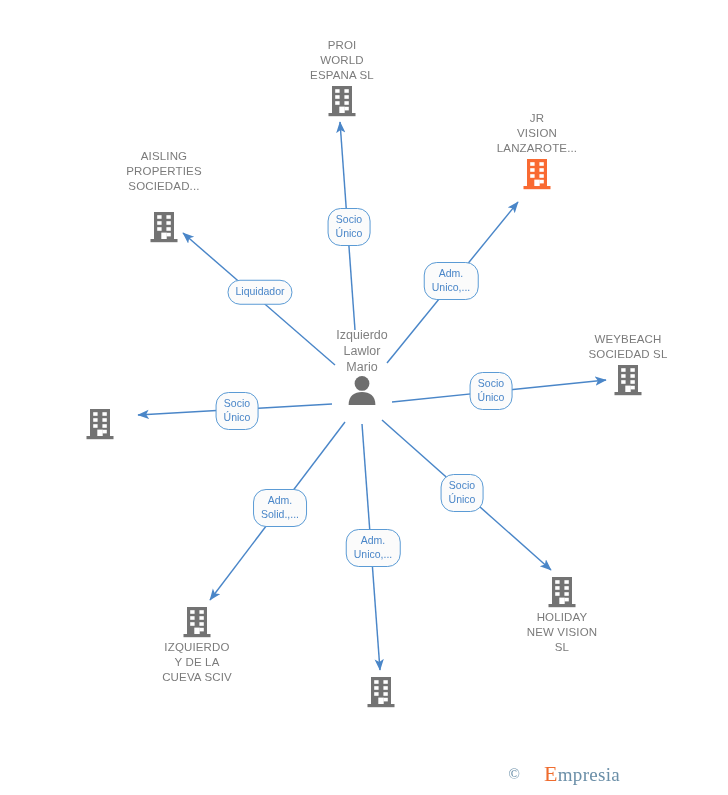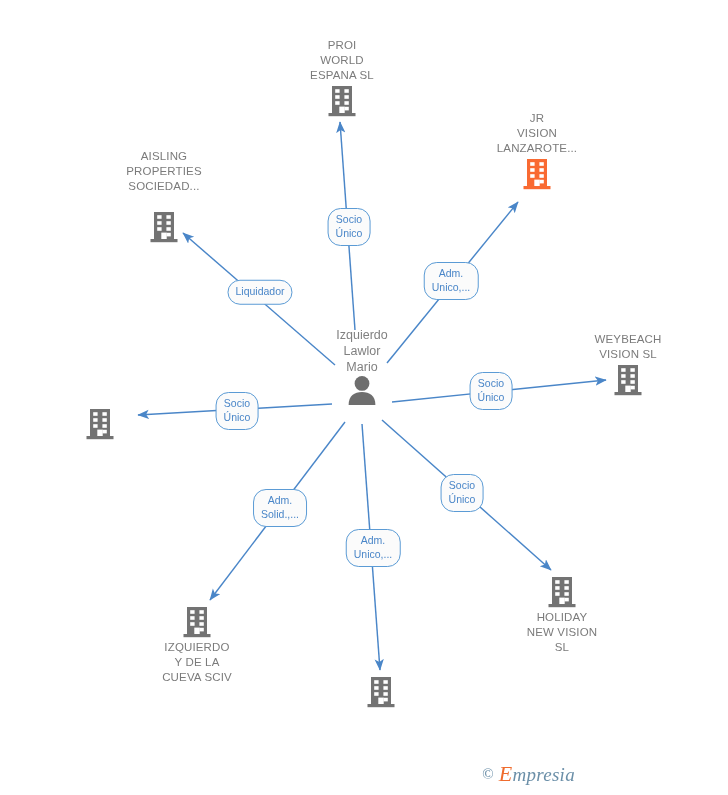--- a/index.html
+++ b/index.html
@@ -4,21 +4,21 @@
 <title>Empresia Network Graph</title>
 <style>
   html,body{margin:0;padding:0;}
   body{
     width:728px;height:795px;
     background:#ffffff;
     font-family:"Liberation Sans", sans-serif;
     overflow:hidden;
     position:relative;
   }
-  #graph-root{position:absolute;left:0;top:0;width:585px;height:795px;}
+  #graph-root{position:absolute;left:0;top:0;width:585px;height:795px;padding-left:45px;}
   #edge-layer{position:absolute;left:0;top:0;width:728px;height:795px;}
 
   .node{
     position:absolute;
     display:flex;
     flex-direction:column;
     align-items:center;
     width:160px;
     margin-left:-80px;
     text-align:center;
@@ -62,24 +62,24 @@
     position:absolute;
     right:10px;bottom:8px;
     display:flex;align-items:center;gap:5px;
     user-select:none;
   }
   #watermark .c-mark{
     font-size:15px;color:#6b8fa8;font-family:"Liberation Serif", serif;
   }
   #watermark .wm-text{
     font-family:"Liberation Serif", serif;
-    font-style:italic;
     font-size:19px;
     color:#6b8fa8;
     letter-spacing:.3px;
+    margin-left:19px;
   }
   #watermark .wm-text .wm-e{color:#ef6c2e;font-size:22px;}
 </style>
 </head>
 <body>
 
 <div id="graph-root">
 
   <svg id="edge-layer" viewBox="0 0 728 795" xmlns="http://www.w3.org/2000/svg">
     <defs>
@@ -149,21 +149,21 @@
             <rect x="17.4" y="10.2" width="4.4" height="3.6" fill="#fff"></rect>
             <rect x="8.2" y="16.2" width="4.4" height="3.6" fill="#fff"></rect>
             <rect x="17.4" y="16.2" width="4.4" height="3.6" fill="#fff"></rect>
             <rect x="12.3" y="21.6" width="5.4" height="6.4" fill="#fff"></rect>
             <rect x="17.4" y="21.8" width="4.4" height="3.6" fill="#fff"></rect>
             <rect x="8.2" y="21.8" width="3.0" height="3.6" fill="#737373"></rect>
           </svg></span>
       </div>
       <div class="node label-above" style="left: 628px; top: 332px;">
         <div class="node-label">WEYBEACH
-VISION  SL</div>
+SOCIEDAD  SL</div>
         <span class="node-icon"><svg width="30" height="32" viewBox="0 0 30 32">
             <rect x="5" y="1" width="20" height="27" fill="#737373"></rect>
             <rect x="1.5" y="28" width="27" height="3.2" fill="#737373"></rect>
             <rect x="8.2" y="4.2" width="4.4" height="3.6" fill="#fff"></rect>
             <rect x="17.4" y="4.2" width="4.4" height="3.6" fill="#fff"></rect>
             <rect x="8.2" y="10.2" width="4.4" height="3.6" fill="#fff"></rect>
             <rect x="17.4" y="10.2" width="4.4" height="3.6" fill="#fff"></rect>
             <rect x="8.2" y="16.2" width="4.4" height="3.6" fill="#fff"></rect>
             <rect x="17.4" y="16.2" width="4.4" height="3.6" fill="#fff"></rect>
             <rect x="12.3" y="21.6" width="5.4" height="6.4" fill="#fff"></rect>

